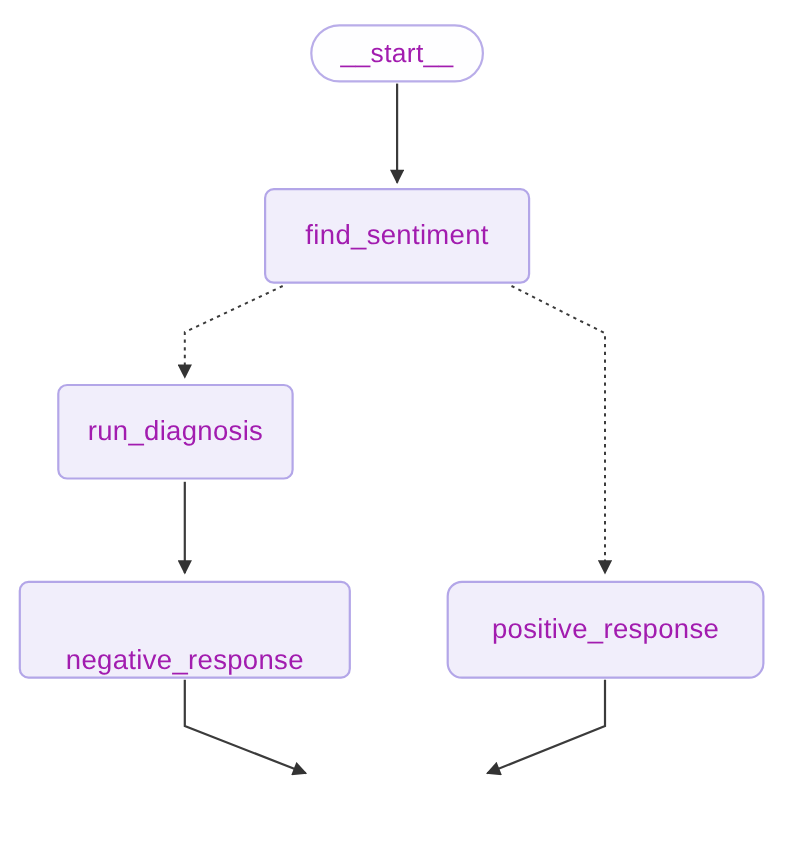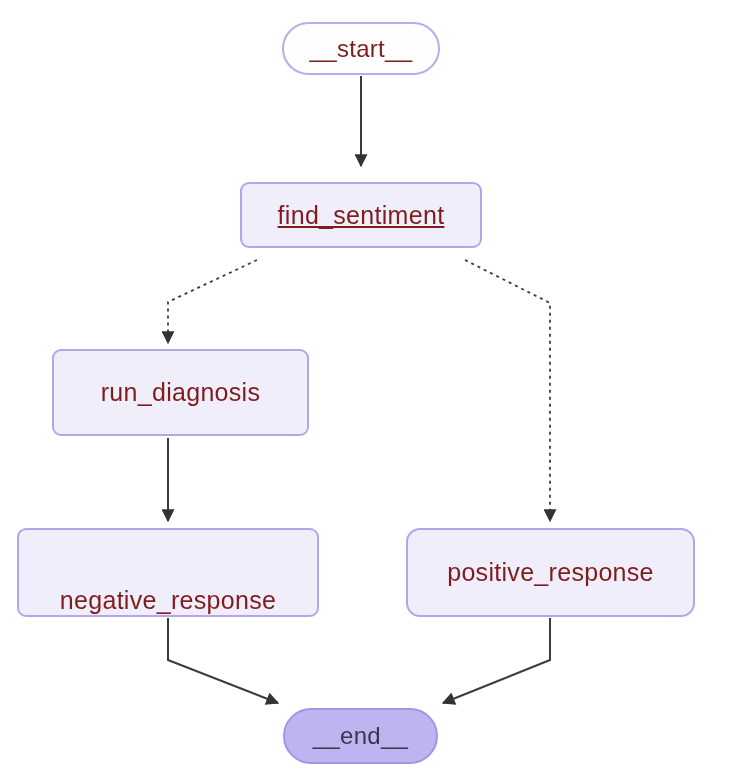--- a/index.html
+++ b/index.html
@@ -34,39 +34,39 @@
   }
   .node {
     position: absolute;
     display: flex;
     align-items: center;
     justify-content: center;
     box-sizing: border-box;
     background: #f1eefb;
     border: 2px solid #b3a6e8;
     border-radius: 9px;
-    color: #7f1d1d;
+    color: #a21caf;
     font-size: 25px;
     letter-spacing: 0.3px;
     white-space: nowrap;
   }
   .node.pill {
     border-radius: 30px;
     font-size: 24px;
   }
   .node-start {
     left: 282px; top: 22px; width: 158px; height: 53px;
     background: #fefeff;
     border-color: #b9ade9;
   }
   .node-find-sentiment {
-    left: 240px; top: 182px; width: 242px; height: 66px; text-decoration: underline;
+    left: 240px; top: 171px; width: 242px; height: 87px;
   }
   .node-run-diagnosis {
-    left: 52px; top: 349px; width: 257px; height: 87px;
+    left: 52px; top: 349px; width: 215px; height: 87px;
   }
   .node-negative-response {
     left: 17px; top: 528px; width: 302px; height: 89px; align-items: flex-end;
   }
   .node-positive-response {
     left: 406px; top: 528px; width: 289px; height: 89px; border-radius: 14px;
   }
   .node-end {
     left: 283px; top: 708px; width: 155px; height: 56px;
     background: #bdb4f0;
@@ -112,17 +112,14 @@
   </div>
 
   <div class="node node-negative-response">
     <span>negative_response</span>
   </div>
 
   <div class="node node-positive-response">
     <span>positive_response</span>
   </div>
 
-  <div class="node pill node-end">
-    <span>__end__</span>
-  </div>
 
 </div>
 
 </body></html>

